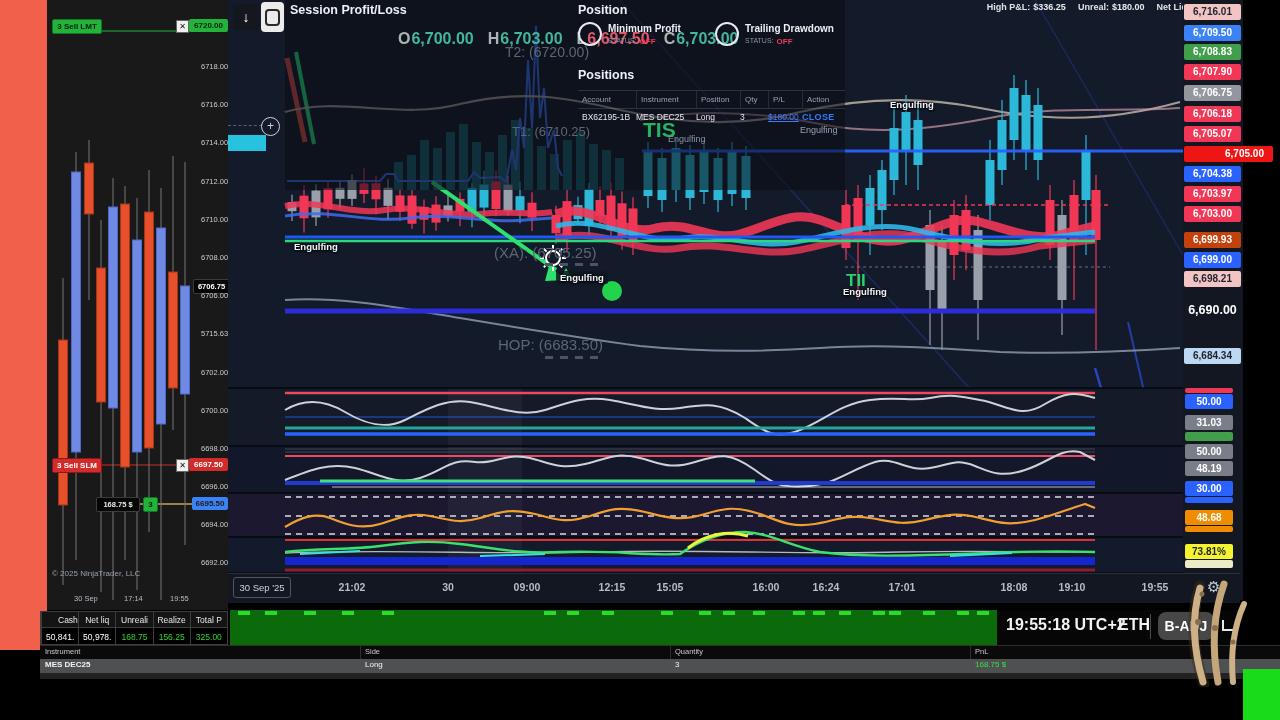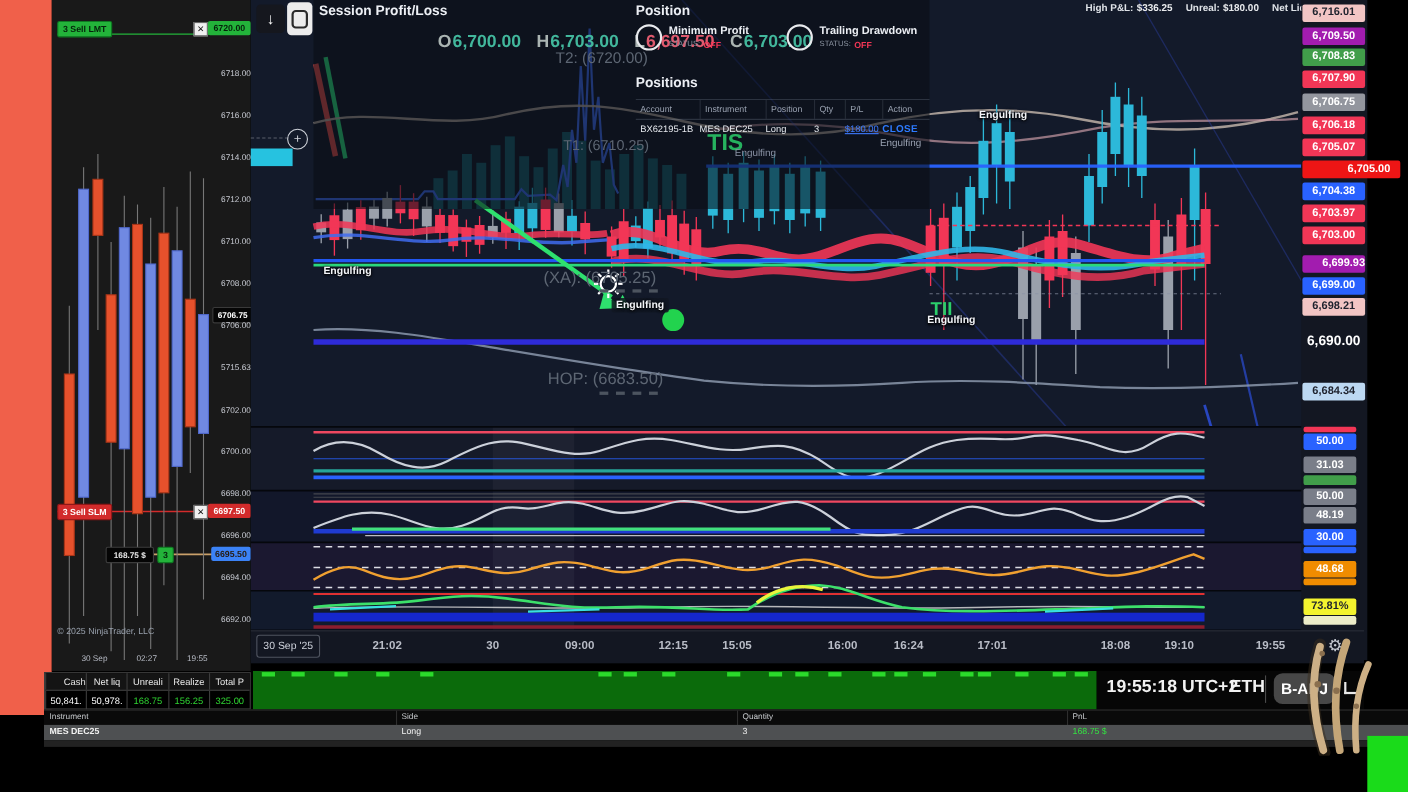--- a/index.html
+++ b/index.html
@@ -433,21 +433,21 @@
     <div class="nt-axis" style="position: absolute; top: 253px; z-index: 2;">6708.00</div>
     <div class="nt-axis" style="position: absolute; top: 291.2px; z-index: 2;">6706.00</div>
     <div class="nt-axis" style="position: absolute; top: 329.4px; z-index: 2;">5715.63</div>
     <div class="nt-axis" style="position: absolute; top: 367.6px; z-index: 2;">6702.00</div>
     <div class="nt-axis" style="position: absolute; top: 405.8px; z-index: 2;">6700.00</div>
     <div class="nt-axis" style="position: absolute; top: 444px; z-index: 2;">6698.00</div>
     <div class="nt-axis" style="position: absolute; top: 482.2px; z-index: 2;">6696.00</div>
     <div class="nt-axis" style="position: absolute; top: 520.4px; z-index: 2;">6694.00</div>
     <div class="nt-axis" style="position: absolute; top: 558px; z-index: 2;">6692.00</div>
     <div style="position: absolute; left: 74px; top: 594px; font-size: 7.5px; color: rgb(184, 188, 198);">30 Sep</div>
-    <div style="position: absolute; left: 124px; top: 594px; font-size: 7.5px; color: rgb(184, 188, 198);">02:27</div>
+    <div style="position: absolute; left: 124px; top: 594px; font-size: 7.5px; color: rgb(184, 188, 198);">17:14</div>
     <div style="position: absolute; left: 170px; top: 594px; font-size: 7.5px; color: rgb(184, 188, 198);">19:55</div>
     <div style="position: absolute; left: 578px; top: 22px; width: 20px; height: 20px; border: 2.5px solid rgb(232, 234, 237); border-radius: 50%; z-index: 4;"></div>
     <div style="position: absolute; left: 608px; top: 23px; font-size: 10px; font-weight: bold; color: rgb(236, 239, 244); z-index: 4;">Minimum Profit</div>
     <div style="position: absolute; left: 608px; top: 37px; display: flex; gap: 3px; z-index: 4;">
       <div style="position: relative; font-size: 7px; color: rgb(139, 147, 160);">STATUS:</div>
       <div style="position: relative; font-size: 8px; font-weight: bold; color: rgb(242, 54, 86);">OFF</div>
     </div>
     <div style="position: absolute; left: 715px; top: 22px; width: 20px; height: 20px; border: 2.5px solid rgb(232, 234, 237); border-radius: 50%; z-index: 4;"></div>
     <div style="position: absolute; left: 745px; top: 23px; font-size: 10px; font-weight: bold; color: rgb(236, 239, 244); z-index: 4;">Trailing Drawdown</div>
     <div style="position: absolute; left: 745px; top: 37px; display: flex; gap: 3px; z-index: 4;">
@@ -461,31 +461,31 @@
     <div style="position: absolute; left: 668px; top: 134px; font-size: 9px; color: rgb(139, 147, 165); z-index: 4;">Engulfing</div>
     <div style="position: absolute; left: 545px; top: 263px; width: 8px; height: 3px; background: rgb(76, 84, 95); z-index: 4;"></div>
     <div style="position: absolute; left: 560px; top: 263px; width: 8px; height: 3px; background: rgb(76, 84, 95); z-index: 4;"></div>
     <div style="position: absolute; left: 575px; top: 263px; width: 8px; height: 3px; background: rgb(76, 84, 95); z-index: 4;"></div>
     <div style="position: absolute; left: 590px; top: 263px; width: 8px; height: 3px; background: rgb(76, 84, 95); z-index: 4;"></div>
     <div style="position: absolute; left: 545px; top: 356px; width: 8px; height: 3px; background: rgb(76, 84, 95); z-index: 4;"></div>
     <div style="position: absolute; left: 560px; top: 356px; width: 8px; height: 3px; background: rgb(76, 84, 95); z-index: 4;"></div>
     <div style="position: absolute; left: 575px; top: 356px; width: 8px; height: 3px; background: rgb(76, 84, 95); z-index: 4;"></div>
     <div style="position: absolute; left: 590px; top: 356px; width: 8px; height: 3px; background: rgb(76, 84, 95); z-index: 4;"></div>
     <div class="plabel" style="position: absolute; top: 4px; background: rgb(242, 197, 196); color: rgb(30, 34, 45); z-index: 6;">6,716.01</div>
-    <div class="plabel" style="position: absolute; top: 25px; background: #a21caf; color: rgb(255, 255, 255); z-index: 6;">6,709.50</div>
+    <div class="plabel" style="position: absolute; top: 25px; background: #3b82f6; color: rgb(255, 255, 255); z-index: 6;">6,709.50</div>
     <div class="plabel" style="position: absolute; top: 44px; background: rgb(65, 158, 74); color: rgb(255, 255, 255); z-index: 6;">6,708.83</div>
     <div class="plabel" style="position: absolute; top: 64px; background: rgb(242, 54, 86); color: rgb(255, 255, 255); z-index: 6;">6,707.90</div>
     <div class="plabel" style="position: absolute; top: 85px; background: rgb(147, 150, 158); color: rgb(255, 255, 255); z-index: 6;">6,706.75</div>
     <div class="plabel" style="position: absolute; top: 106px; background: rgb(242, 54, 86); color: rgb(255, 255, 255); z-index: 6;">6,706.18</div>
     <div class="plabel" style="position: absolute; top: 126px; background: rgb(242, 54, 86); color: rgb(255, 255, 255); z-index: 6;">6,705.07</div>
     <div class="plabel" style="position: absolute; top: 146px; background: rgb(238, 21, 21); color: rgb(255, 255, 255); z-index: 6; padding-left: 32px;">6,705.00</div>
     <div class="plabel" style="position: absolute; top: 166px; background: rgb(41, 98, 255); color: rgb(255, 255, 255); z-index: 6;">6,704.38</div>
     <div class="plabel" style="position: absolute; top: 186px; background: rgb(242, 54, 86); color: rgb(255, 255, 255); z-index: 6;">6,703.97</div>
     <div class="plabel" style="position: absolute; top: 206px; background: rgb(242, 54, 86); color: rgb(255, 255, 255); z-index: 6;">6,703.00</div>
-    <div class="plabel" style="position: absolute; top: 232px; background: #a21caf; color: rgb(255, 255, 255); z-index: 6; text-align: right;">6,699.93</div>
+    <div class="plabel" style="position: absolute; top: 232px; background: #c2410c; color: rgb(255, 255, 255); z-index: 6;">6,699.93</div>
     <div class="plabel" style="position: absolute; top: 252px; background: rgb(41, 98, 255); color: rgb(255, 255, 255); z-index: 6;">6,699.00</div>
     <div class="plabel" style="position: absolute; top: 271px; background: rgb(242, 197, 196); color: rgb(30, 34, 45); z-index: 6;">6,698.21</div>
     <div class="ilabel" style="position: absolute; top: 394px; background: rgb(41, 98, 255); color: rgb(255, 255, 255); z-index: 7;">50.00</div>
     <div class="ilabel" style="position: absolute; top: 415px; background: rgb(122, 126, 137); color: rgb(255, 255, 255); z-index: 7;">31.03</div>
     <div class="ilabel" style="position: absolute; top: 444px; background: rgb(122, 126, 137); color: rgb(255, 255, 255); z-index: 7;">50.00</div>
     <div class="ilabel" style="position: absolute; top: 461px; background: rgb(122, 126, 137); color: rgb(255, 255, 255); z-index: 7;">48.19</div>
     <div class="ilabel" style="position: absolute; top: 481px; background: rgb(41, 98, 255); color: rgb(255, 255, 255); z-index: 7;">30.00</div>
     <div class="ilabel" style="position: absolute; top: 510px; background: rgb(240, 140, 0); color: rgb(255, 255, 255); z-index: 7;">48.68</div>
     <div class="ilabel" style="position: absolute; top: 544px; background: rgb(243, 243, 46); color: rgb(30, 34, 45); z-index: 7;">73.81%</div>
     <div class="tvtick" style="position: absolute; left: 352px; z-index: 6;">21:02</div>

